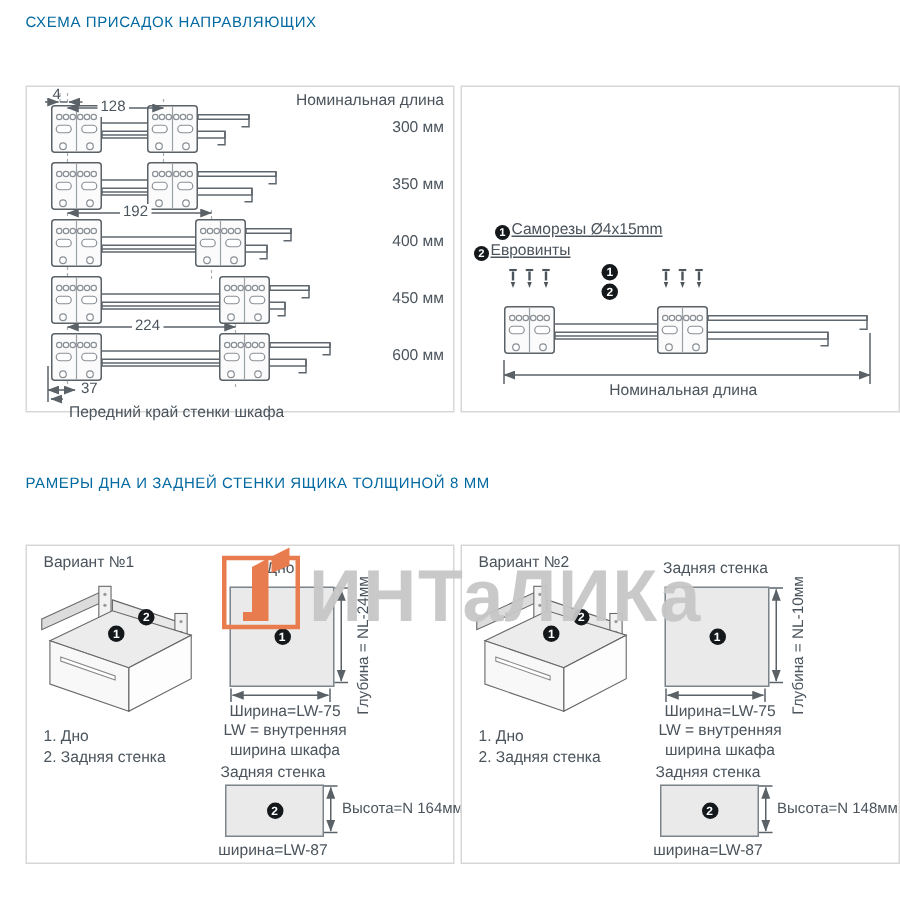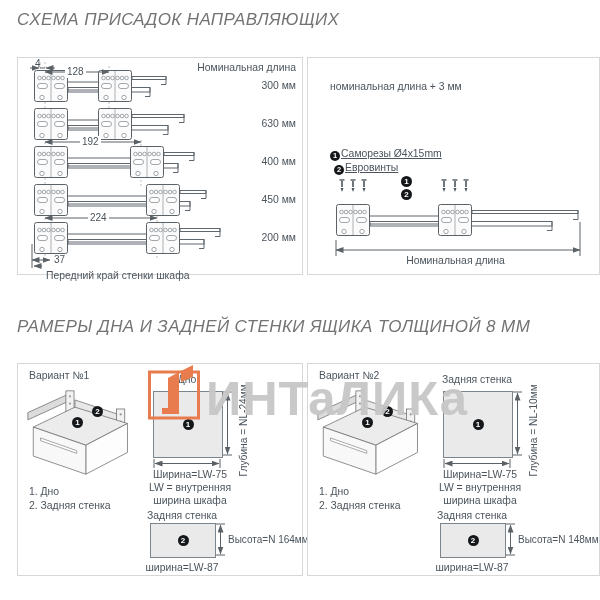--- a/index.html
+++ b/index.html
@@ -1,18 +1,18 @@
 <!DOCTYPE html>
 <html><head>
 <meta charset="utf-8">
 <style>
   html,body{margin:0;padding:0;background:#ffffff;}
   body{width:600px;height:600px;position:relative;overflow:hidden;
        font-family:"Liberation Sans",sans-serif;color:#4b545c;}
-  .sec-title{position:absolute;font-size:17px;font-style:italic;color:#737373;
+  .sec-title{position:absolute;font-size:10px;color:#0369a1;
              letter-spacing:.4px;white-space:nowrap;}
   .panel{position:absolute;background:#fff;border:1px solid #d7d7d7;}
   .lbl{position:absolute;font-size:10.4px;white-space:nowrap;line-height:12px;}
   .lbl.bgw{background:#fff;padding:0 2px;text-align:right;}
   .lbl.c{text-align:center;}
   .small{font-size:10px;}
   .badge{position:absolute;width:11px;height:11px;border-radius:50%;background:#15181b;
          color:#fff;font-size:8px;font-weight:bold;display:flex;align-items:center;
          justify-content:center;line-height:1;}
   .badge-in{display:inline-flex;width:10px;height:10px;border-radius:50%;background:#15181b;
@@ -135,33 +135,32 @@
       <line x1="24" y1="208" x2="16" y2="208" marker-end="url(#mA)"></line>
     </g>
   </svg>
   <div class="lbl small" style="left:17px;top:0px">4</div>
   <div class="lbl small bgw" style="left:47px;top:8px">128</div>
   <div class="lbl small bgw" style="left:62px;top:78px">192</div>
   <div class="lbl small bgw" style="left:70px;top:154px">224</div>
   <div class="lbl small" style="left:36px;top:196px">37</div>
   <div class="lbl" style="right:6px;top:4px">Номинальная длина</div>
   <div class="lbl" style="right:6px;top:22px">300 мм</div>
-  <div class="lbl" style="right:6px;top:60px">630 мм</div>
+  <div class="lbl" style="right:6px;top:60px">350 мм</div>
   <div class="lbl" style="right:6px;top:98px">400 мм</div>
   <div class="lbl" style="right:6px;top:136px">450 мм</div>
-  <div class="lbl" style="right:6px;top:174px">200 мм</div>
+  <div class="lbl" style="right:6px;top:174px">600 мм</div>
   <div class="lbl" style="left:28px;top:212px">Передний край стенки шкафа</div>
 </div>
 
 <div class="panel" style="left:307px;top:57px;width:291px;height:216px">
-  <div class="lbl" style="left:22px;top:23px">номинальная длина + 3 мм</div>
   <div class="legend-row" style="left:22px;top:90px">
     <span class="badge-in">1</span><span>Саморезы Ø4x15mm</span>
   </div>
-  <div class="legend-row" style="left:26px;top:104px">
+  <div class="legend-row" style="left:8px;top:104px">
     <span class="badge-in">2</span><span>Евровинты</span>
   </div>
   <svg width="275" height="95" viewBox="0 0 275 95" style="left:10px;top:110px">
 
     <g stroke="#4d555c" stroke-width="1.4" fill="#4d555c">
       <g>
         <line x1="21.5" y1="12" x2="26.5" y2="12"></line>
           <rect x="23.2" y="13" width="1.6" height="6" stroke="none"></rect>
           <path d="M22.5,20 h3 l-1.5,4 z" stroke="none"></path>
         <line x1="32.5" y1="12" x2="37.5" y2="12"></line>

